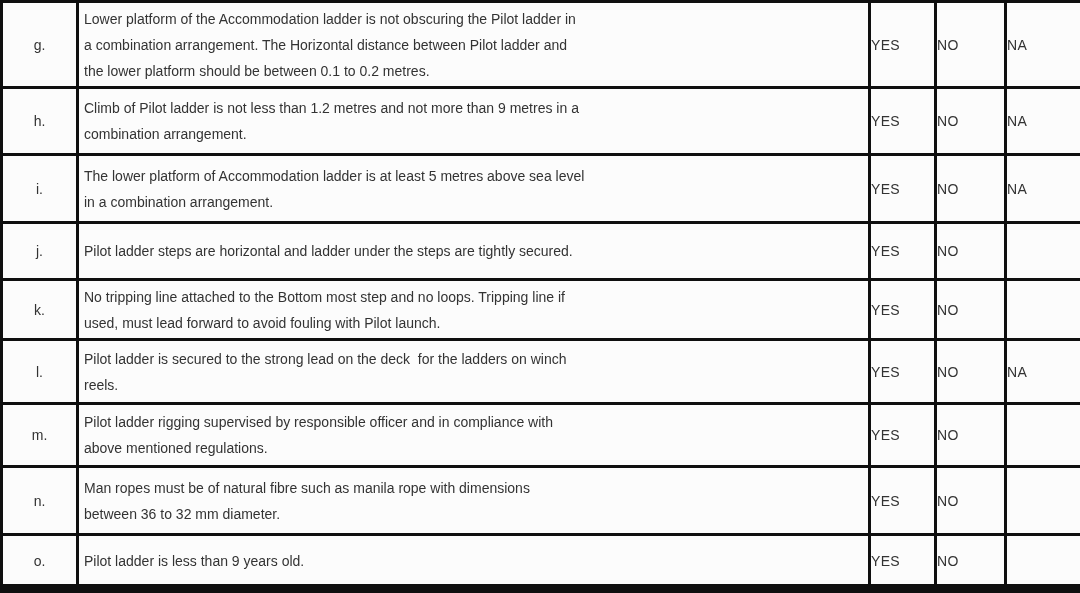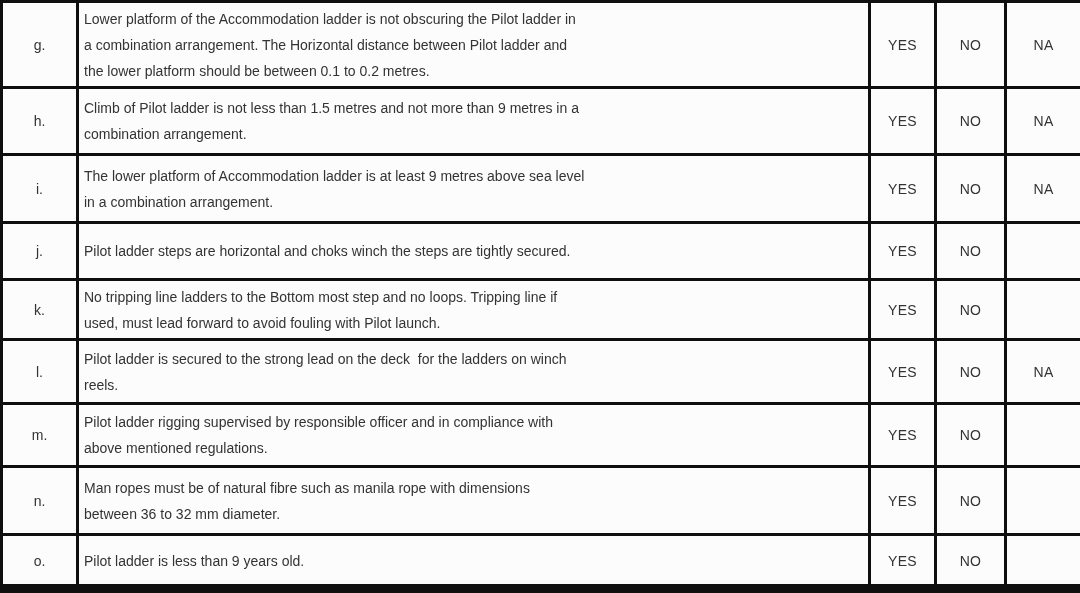--- a/index.html
+++ b/index.html
@@ -37,21 +37,21 @@
     text-align: center;
     font-size: 20px;
   }
   td.desc {
     padding-left: 5px;
     padding-right: 2px;
     white-space: pre-wrap;
     text-align: left;
   }
   td.opt {
-    text-align: center;
+    text-align: left;
     font-size: 19px;
     letter-spacing: 0.3px;
   }
   
   tr.r0 { height: 86px; }
   tr.r1 { height: 67px; }
   tr.r2 { height: 68px; }
   tr.r3 { height: 57px; }
   tr.r4 { height: 60px; }
   tr.r5 { height: 64px; }
@@ -84,44 +84,44 @@
         <td class="letter">g.</td>
         <td class="desc">Lower platform of the Accommodation ladder is not obscuring the Pilot ladder in
 a combination arrangement. The Horizontal distance between Pilot ladder and
 the lower platform should be between 0.1 to 0.2 metres.</td>
         <td class="opt">YES</td>
         <td class="opt">NO</td>
         <td class="opt">NA</td>
       </tr>
       <tr class="r1">
         <td class="letter">h.</td>
-        <td class="desc">Climb of Pilot ladder is not less than 1.5 metres and not more than 9 metres in a
+        <td class="desc">Climb of Pilot ladder is not less than 1.2 metres and not more than 9 metres in a
 combination arrangement.</td>
         <td class="opt">YES</td>
         <td class="opt">NO</td>
         <td class="opt">NA</td>
       </tr>
       <tr class="r2">
         <td class="letter">i.</td>
-        <td class="desc">The lower platform of Accommodation ladder is at least 9 metres above sea level
+        <td class="desc">The lower platform of Accommodation ladder is at least 5 metres above sea level
 in a combination arrangement.</td>
         <td class="opt">YES</td>
         <td class="opt">NO</td>
         <td class="opt">NA</td>
       </tr>
       <tr class="r3">
         <td class="letter">j.</td>
-        <td class="desc">Pilot ladder steps are horizontal and choks winch the steps are tightly secured.</td>
+        <td class="desc">Pilot ladder steps are horizontal and ladder under the steps are tightly secured.</td>
         <td class="opt">YES</td>
         <td class="opt">NO</td>
         <td class="opt"></td>
       </tr>
       <tr class="r4">
         <td class="letter">k.</td>
-        <td class="desc">No tripping line ladders to the Bottom most step and no loops. Tripping line if
+        <td class="desc">No tripping line attached to the Bottom most step and no loops. Tripping line if
 used, must lead forward to avoid fouling with Pilot launch.</td>
         <td class="opt">YES</td>
         <td class="opt">NO</td>
         <td class="opt"></td>
       </tr>
       <tr class="r5">
         <td class="letter">l.</td>
         <td class="desc">Pilot ladder is secured to the strong lead on the deck  for the ladders on winch
 reels.</td>
         <td class="opt">YES</td>

